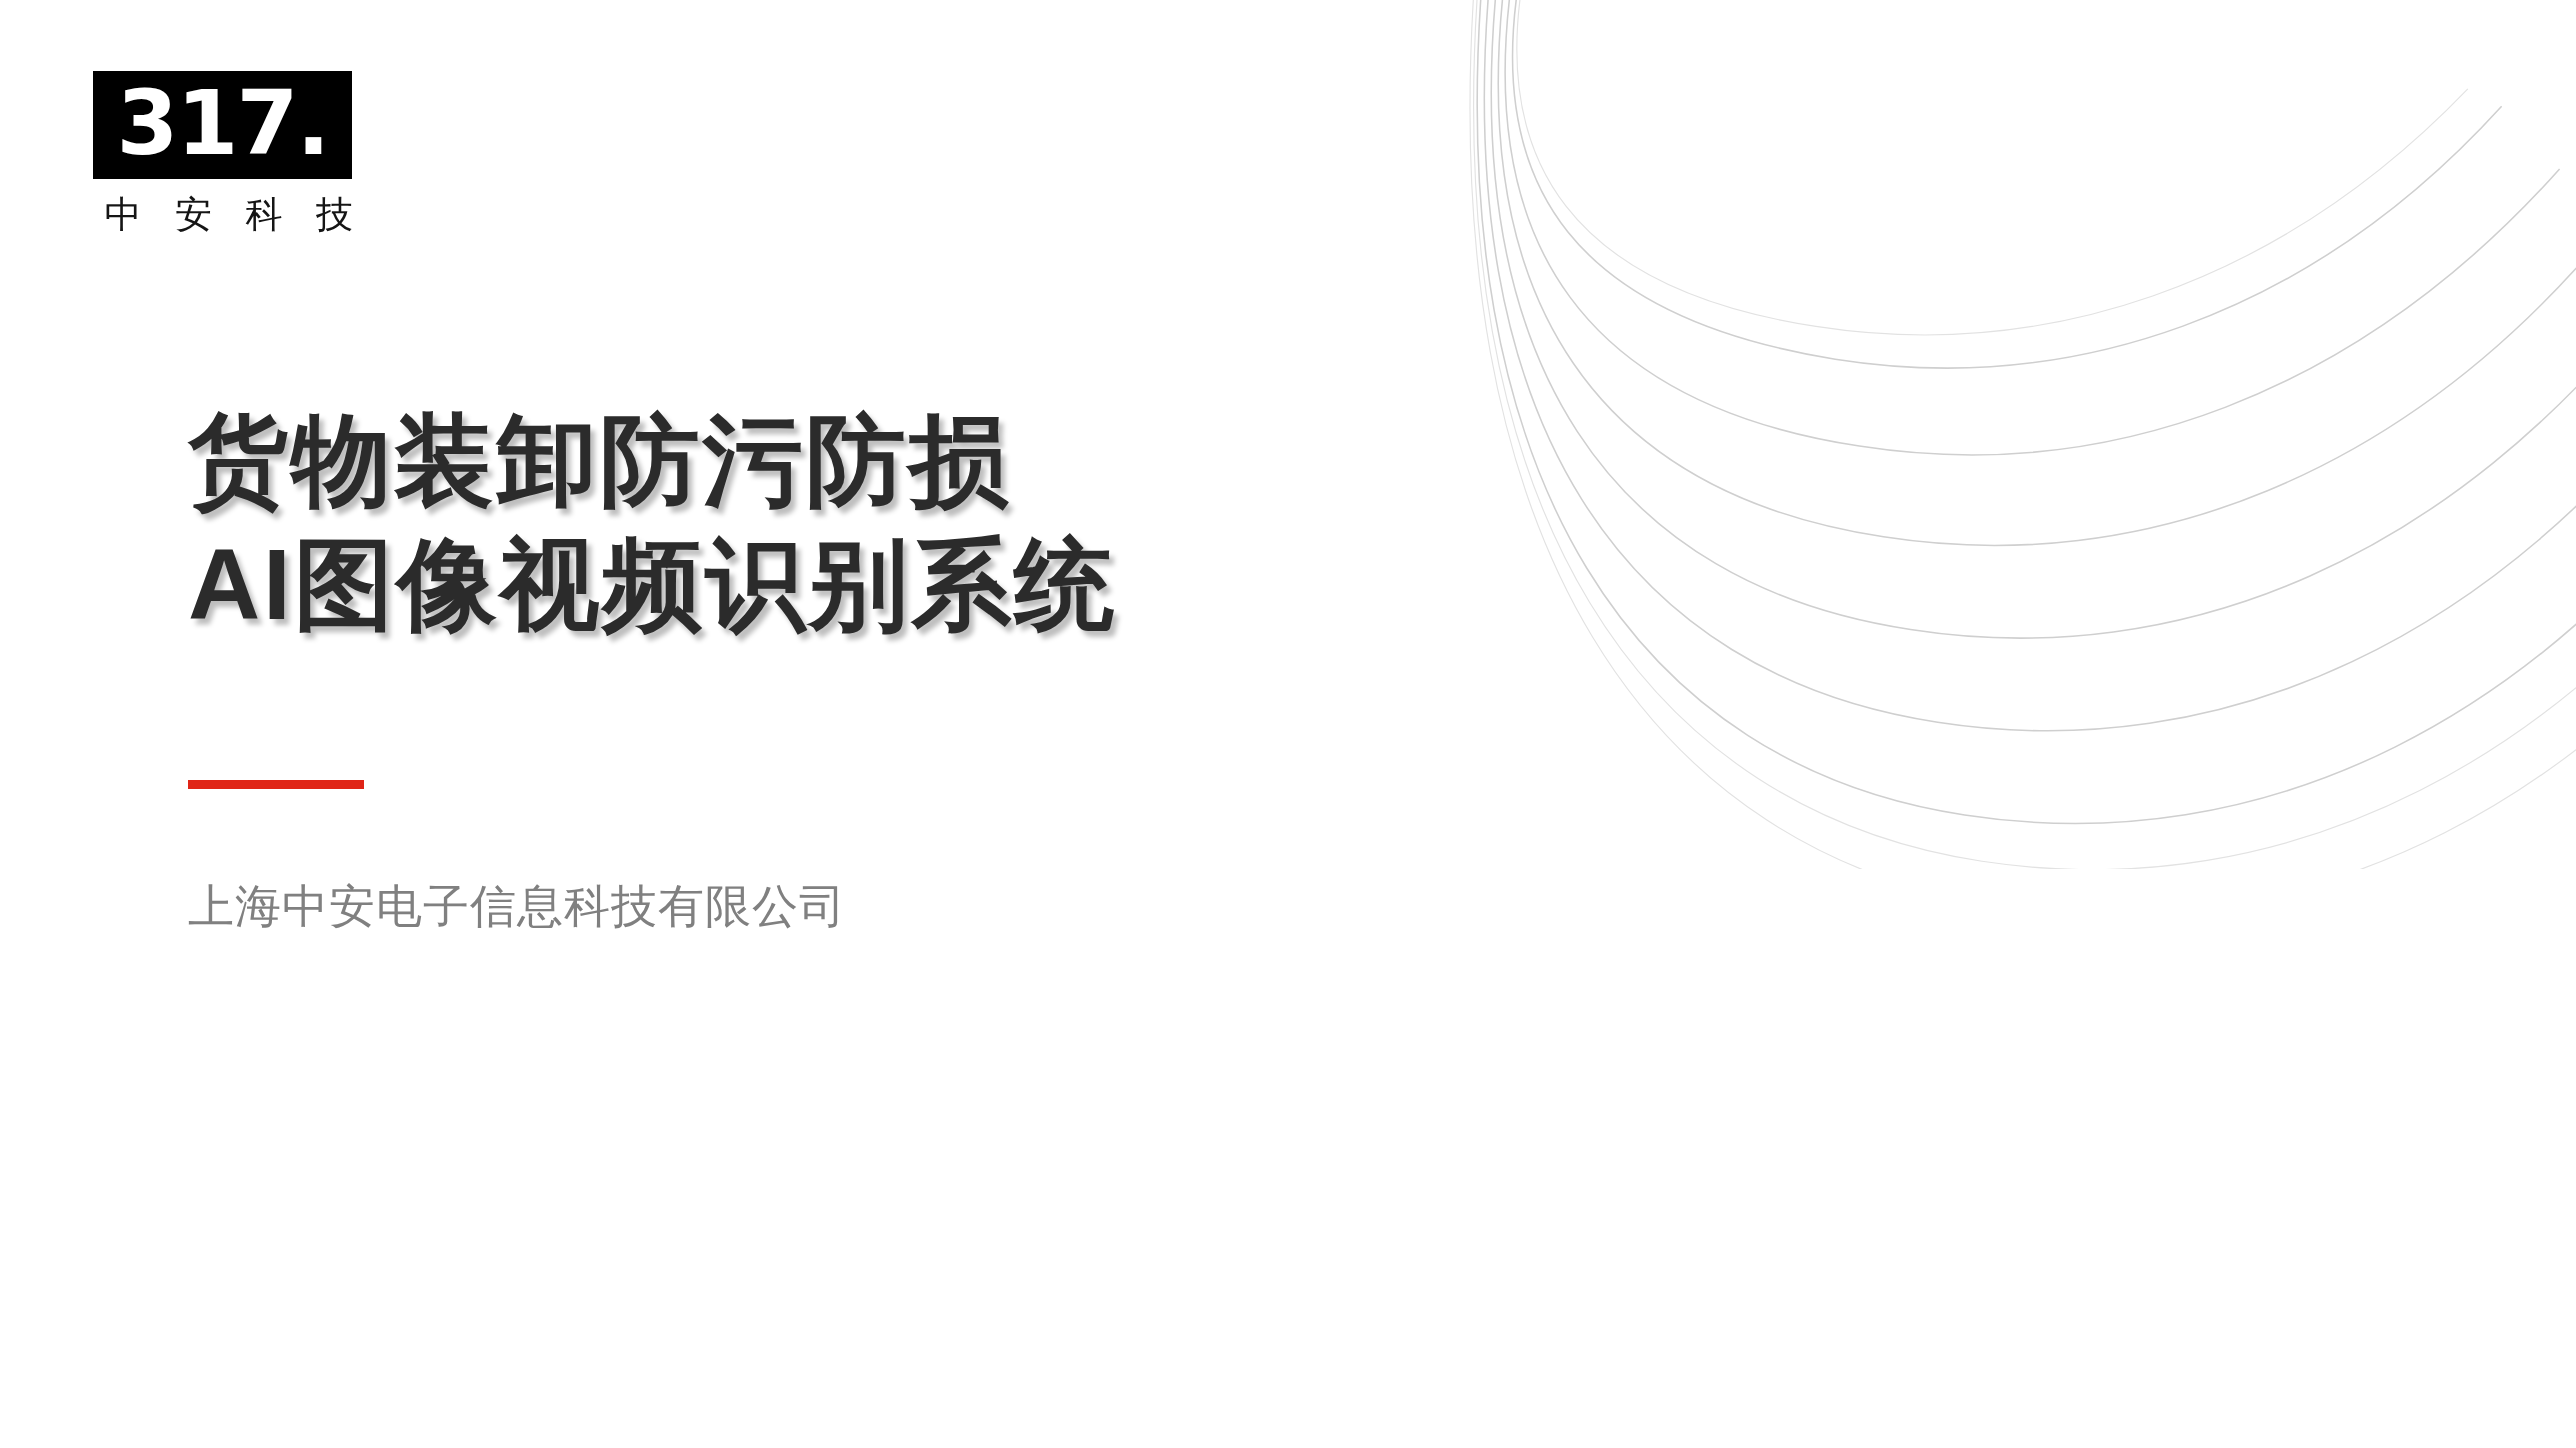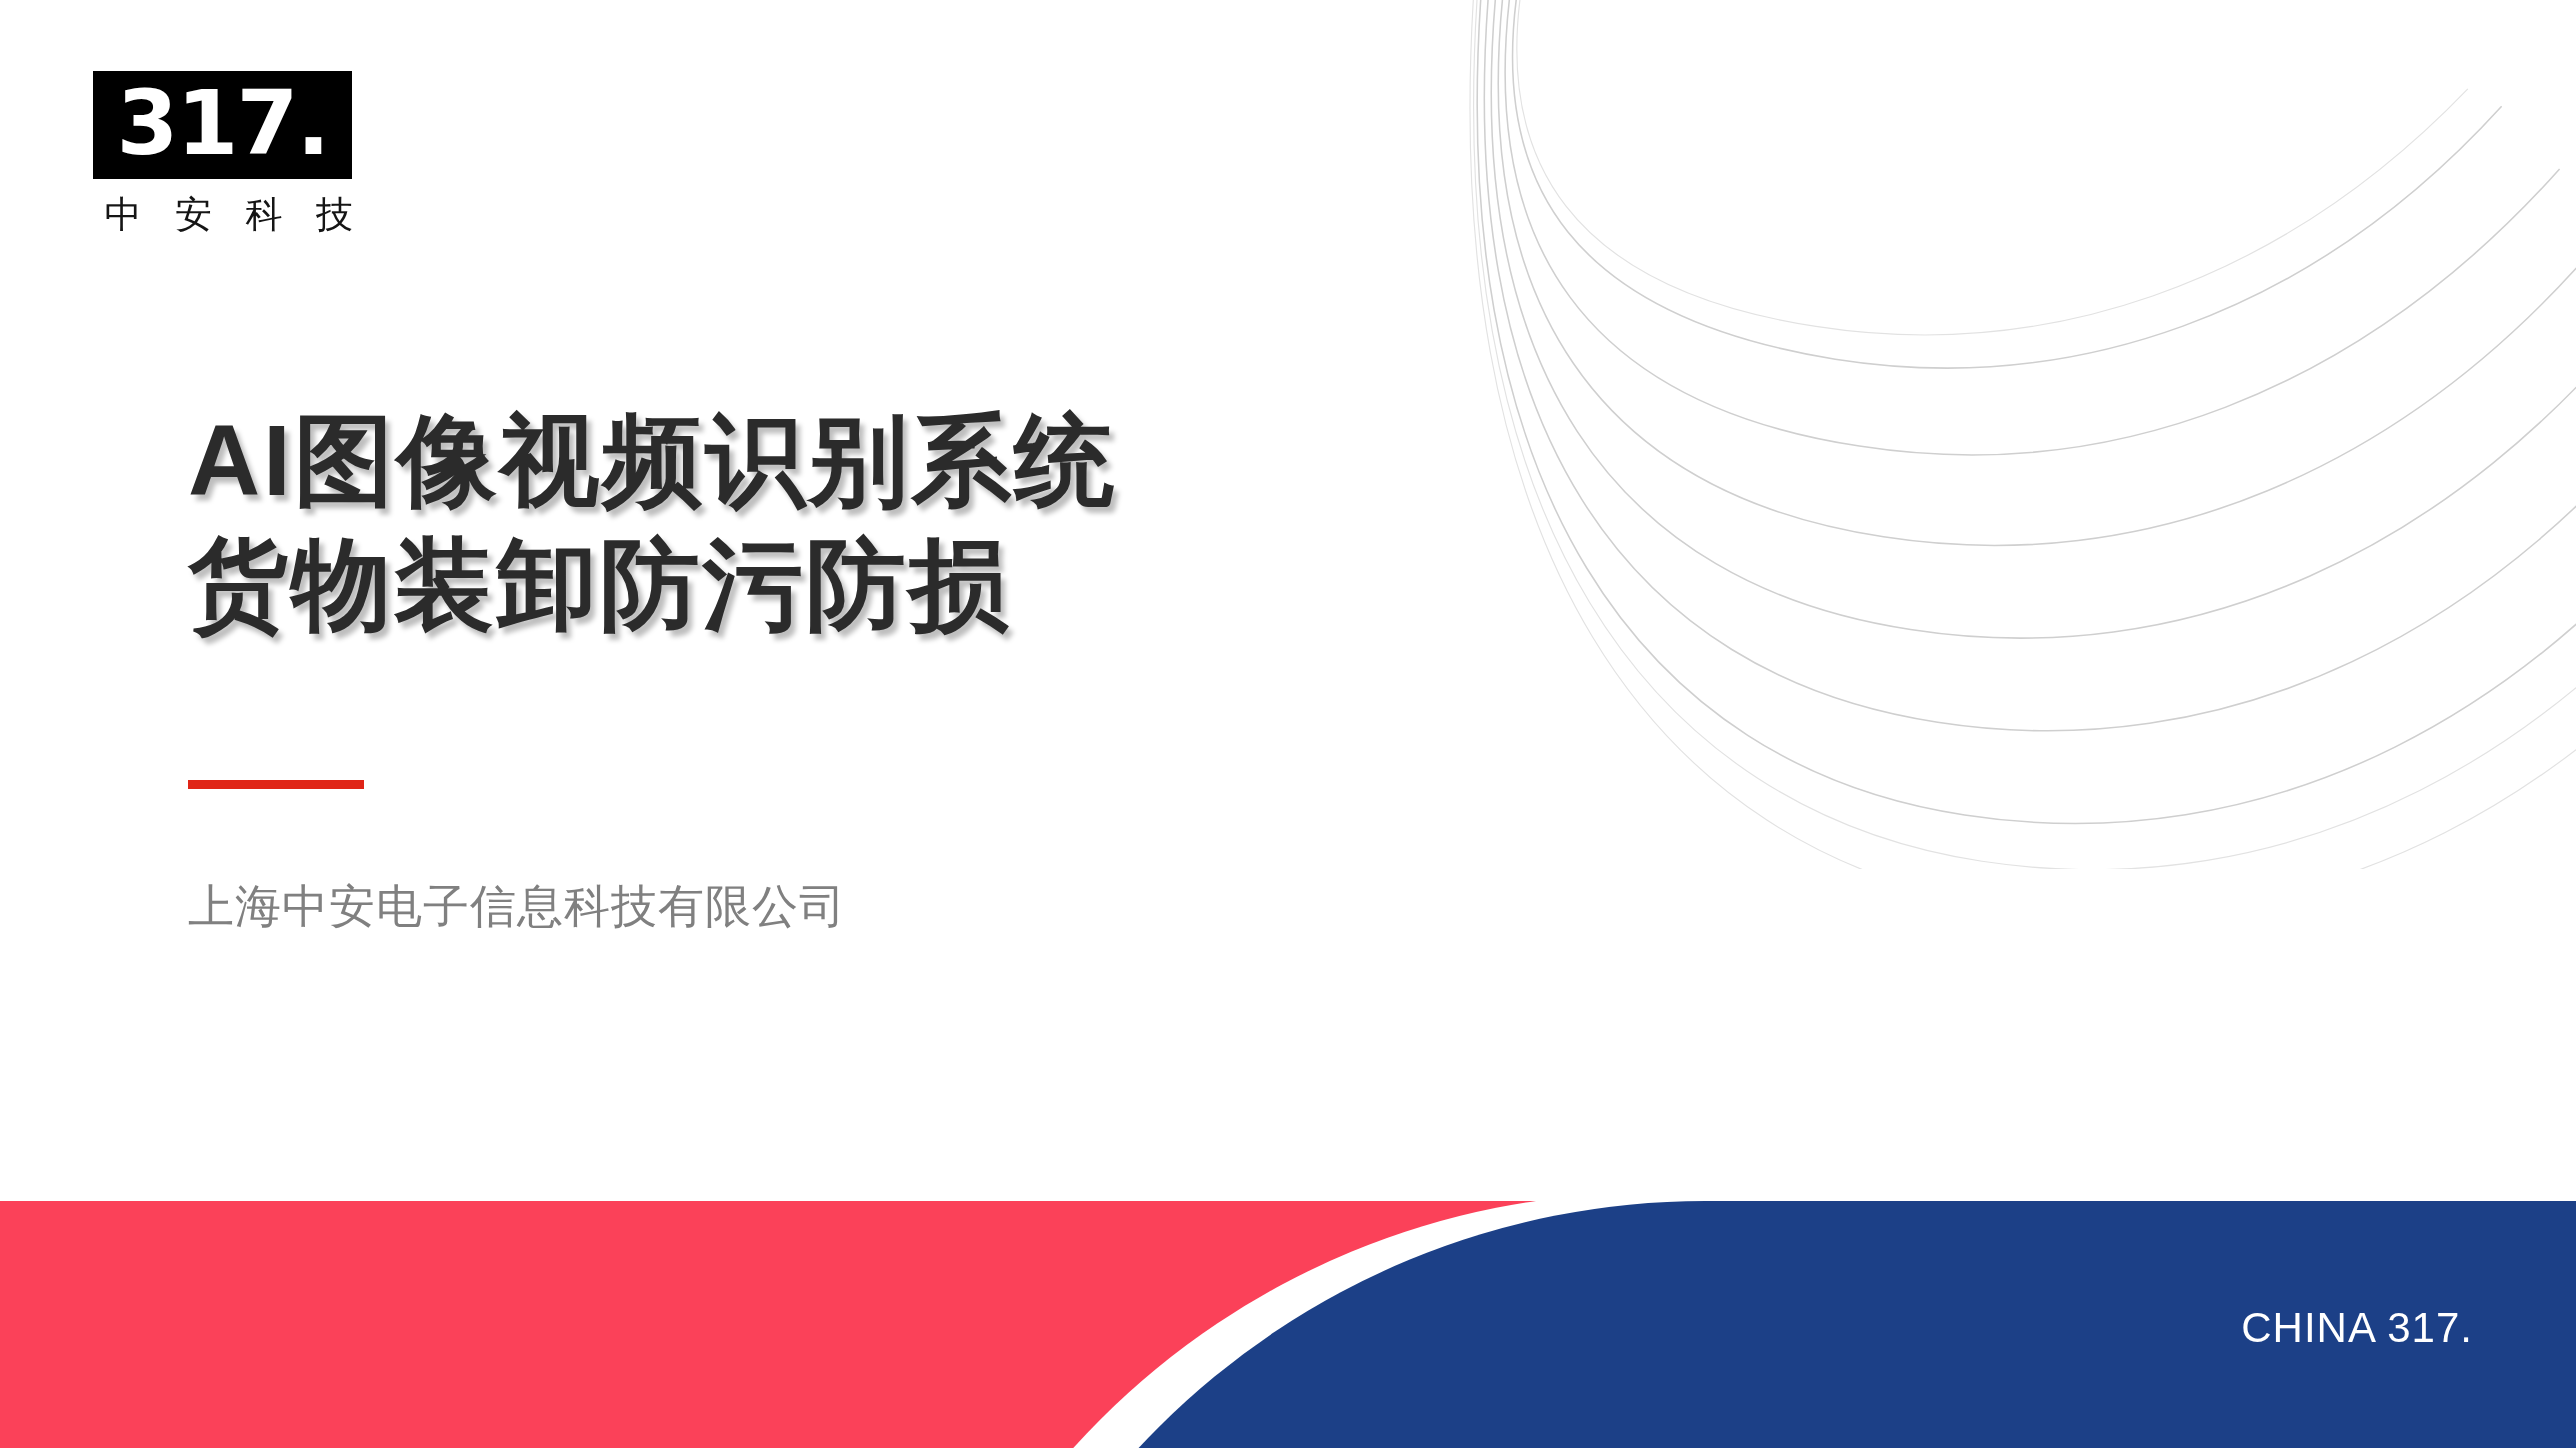--- a/index.html
+++ b/index.html
@@ -170,29 +170,23 @@
   </svg>
 
   <div id="logo">
     <div id="logo-mark">
       <span id="logo-mark-text">317.</span>
     </div>
     <div id="logo-sub">中 安 科 技</div>
   </div>
 
   <div id="title-block">
+    <div class="title-line">货物装卸防污防损</div>
     <div class="title-line">AI图像视频识别系统</div>
-    <div class="title-line">货物装卸防污防损</div>
   </div>
 
   <div id="divider"></div>
 
   <div id="subtitle">上海中安电子信息科技有限公司</div>
 
-  <div id="banner">
-    <div id="banner-red"></div>
-    <div id="banner-white-curve"></div>
-    <div id="banner-blue-curve"></div>
-    <div id="banner-label">CHINA 317.</div>
-  </div>
 
 </div>
 
 
 </body></html>

